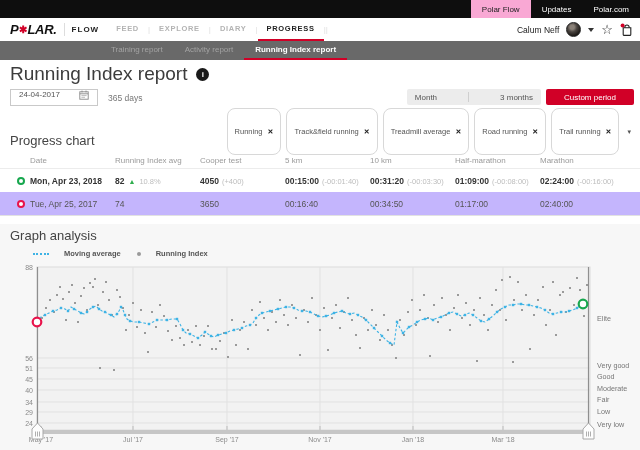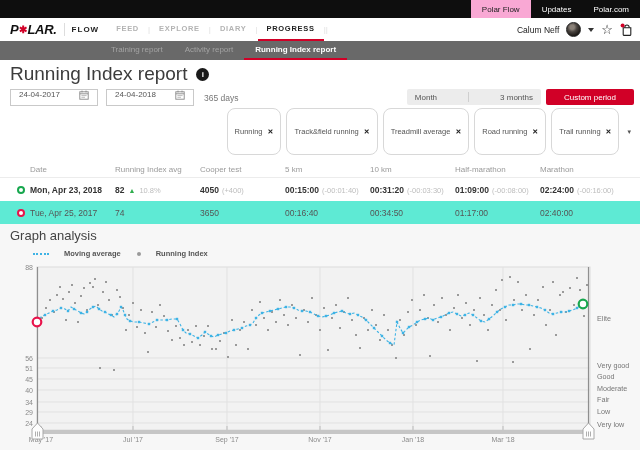--- a/index.html
+++ b/index.html
@@ -49,27 +49,27 @@
   .custom-btn { height:16px; background:#d10027; color:#fff; font-size:8px; display:flex; align-items:center; padding:0 18px; border-radius:2px; cursor:pointer; }
 
   
   .chips-row { position:absolute; top:108px; right:6px; display:flex; align-items:center; gap:5px; }
   .chip { display:flex; align-items:center; gap:5px; background:#fff; border:1px solid #d8d8d8; border-radius:8px; padding:18px 7px; font-size:7.5px; color:#555; cursor:pointer; }
   .chip .chip-x { font-size:7px; font-weight:bold; color:#222; cursor:pointer; }
   .chip-caret { font-size:7px; color:#555; padding:2px 3px; cursor:pointer; }
 
   
   .progress-heading { position:absolute; top:133px; left:10px; font-size:13px; color:#444; }
-  .ptable { position:absolute; top:153px; left:0; width:640px;margin-top:9px; }
+  .ptable { position:absolute; top:153px; left:0; width:640px; }
   .prow { display:grid; grid-template-columns:85px 85px 85px 85px 85px 85px 1fr; padding-left:30px; align-items:center; }
   .phead { height:15px; font-size:8px; color:#9a9a9a; }
   .pdata { height:24px; font-size:8.5px; color:#555; }
   .pdata.r0 { background:#fff; color:#333; border-top:1px solid #ececec; }
   .pdata.r0 .main { font-weight:bold; }
-  .pdata.r1 { background:#5eead4; border-bottom:1px solid #e2e2e2; }
+  .pdata.r1 { background:#c4b5fd; border-bottom:1px solid #e2e2e2; }
   .datecell { display:flex; align-items:center; gap:5px; margin-left:-13px; }
   .ring { width:8px; height:8px; border-radius:50%; background:#fff; border:2.2px solid #999; flex:0 0 auto; }
   .delta { font-size:7.5px; color:#bdbdbd; font-weight:normal; margin-left:3px; }
   .tri-up { color:#2fae4e; font-size:7px; margin:0 1px 0 4px; }
   .pdata.r0 .datecell { font-weight:bold; }
 
   
   .graph-section { position:absolute; top:224px; left:0; width:640px; height:226px; background:#f7f7f7; }
   .graph-heading { position:absolute; top:4px; left:10px; font-size:13px; color:#444; }
   .legend { position:absolute; top:25px; left:33px; display:flex; align-items:center; gap:16px; }
@@ -140,31 +140,20 @@
       <span class="dval">24-04-2017</span>
       <svg width="10" height="10" viewBox="0 0 10 10">
           <rect x="0.8" y="1.8" width="8.4" height="7.4" fill="none" stroke="#888" stroke-width="0.9"></rect>
           <line x1="0.8" y1="3.8" x2="9.2" y2="3.8" stroke="#888" stroke-width="0.9"></line>
           <line x1="3" y1="0.6" x2="3" y2="2.4" stroke="#888" stroke-width="0.9"></line>
           <line x1="7" y1="0.6" x2="7" y2="2.4" stroke="#888" stroke-width="0.9"></line>
           <line x1="2.4" y1="5.6" x2="7.6" y2="5.6" stroke="#aaa" stroke-width="0.8"></line>
           <line x1="2.4" y1="7.3" x2="6" y2="7.3" stroke="#aaa" stroke-width="0.8"></line>
         </svg>
     </div>
-    <div class="date-box">
-      <span class="dval">24-04-2018</span>
-      <svg width="10" height="10" viewBox="0 0 10 10">
-          <rect x="0.8" y="1.8" width="8.4" height="7.4" fill="none" stroke="#888" stroke-width="0.9"></rect>
-          <line x1="0.8" y1="3.8" x2="9.2" y2="3.8" stroke="#888" stroke-width="0.9"></line>
-          <line x1="3" y1="0.6" x2="3" y2="2.4" stroke="#888" stroke-width="0.9"></line>
-          <line x1="7" y1="0.6" x2="7" y2="2.4" stroke="#888" stroke-width="0.9"></line>
-          <line x1="2.4" y1="5.6" x2="7.6" y2="5.6" stroke="#aaa" stroke-width="0.8"></line>
-          <line x1="2.4" y1="7.3" x2="6" y2="7.3" stroke="#aaa" stroke-width="0.8"></line>
-        </svg>
-    </div>
     <span class="days-label">365 days</span>
   </div>
 
   <div class="controls-right">
     <div class="period-group">
       <span class="period-btn">Month</span>
       <span class="period-div"></span>
       <span class="period-btn">3 months</span>
     </div>
     <div class="custom-btn">Custom period</div>
@@ -187,20 +176,21 @@
         <span class="chip-label">Road running</span>
         <span class="chip-x">✕</span>
       </div>
       <div class="chip">
         <span class="chip-label">Trail running</span>
         <span class="chip-x">✕</span>
       </div>
       <span class="chip-caret">▾</span>
     </div>
 
+  <div class="progress-heading">Progress chart</div>
   <div class="ptable">
     <div class="prow phead" id="thead">
         <div class="hcell">Date</div>
         <div class="hcell">Running Index avg</div>
         <div class="hcell">Cooper test</div>
         <div class="hcell">5 km</div>
         <div class="hcell">10 km</div>
         <div class="hcell">Half-marathon</div>
         <div class="hcell">Marathon</div>
       </div>

